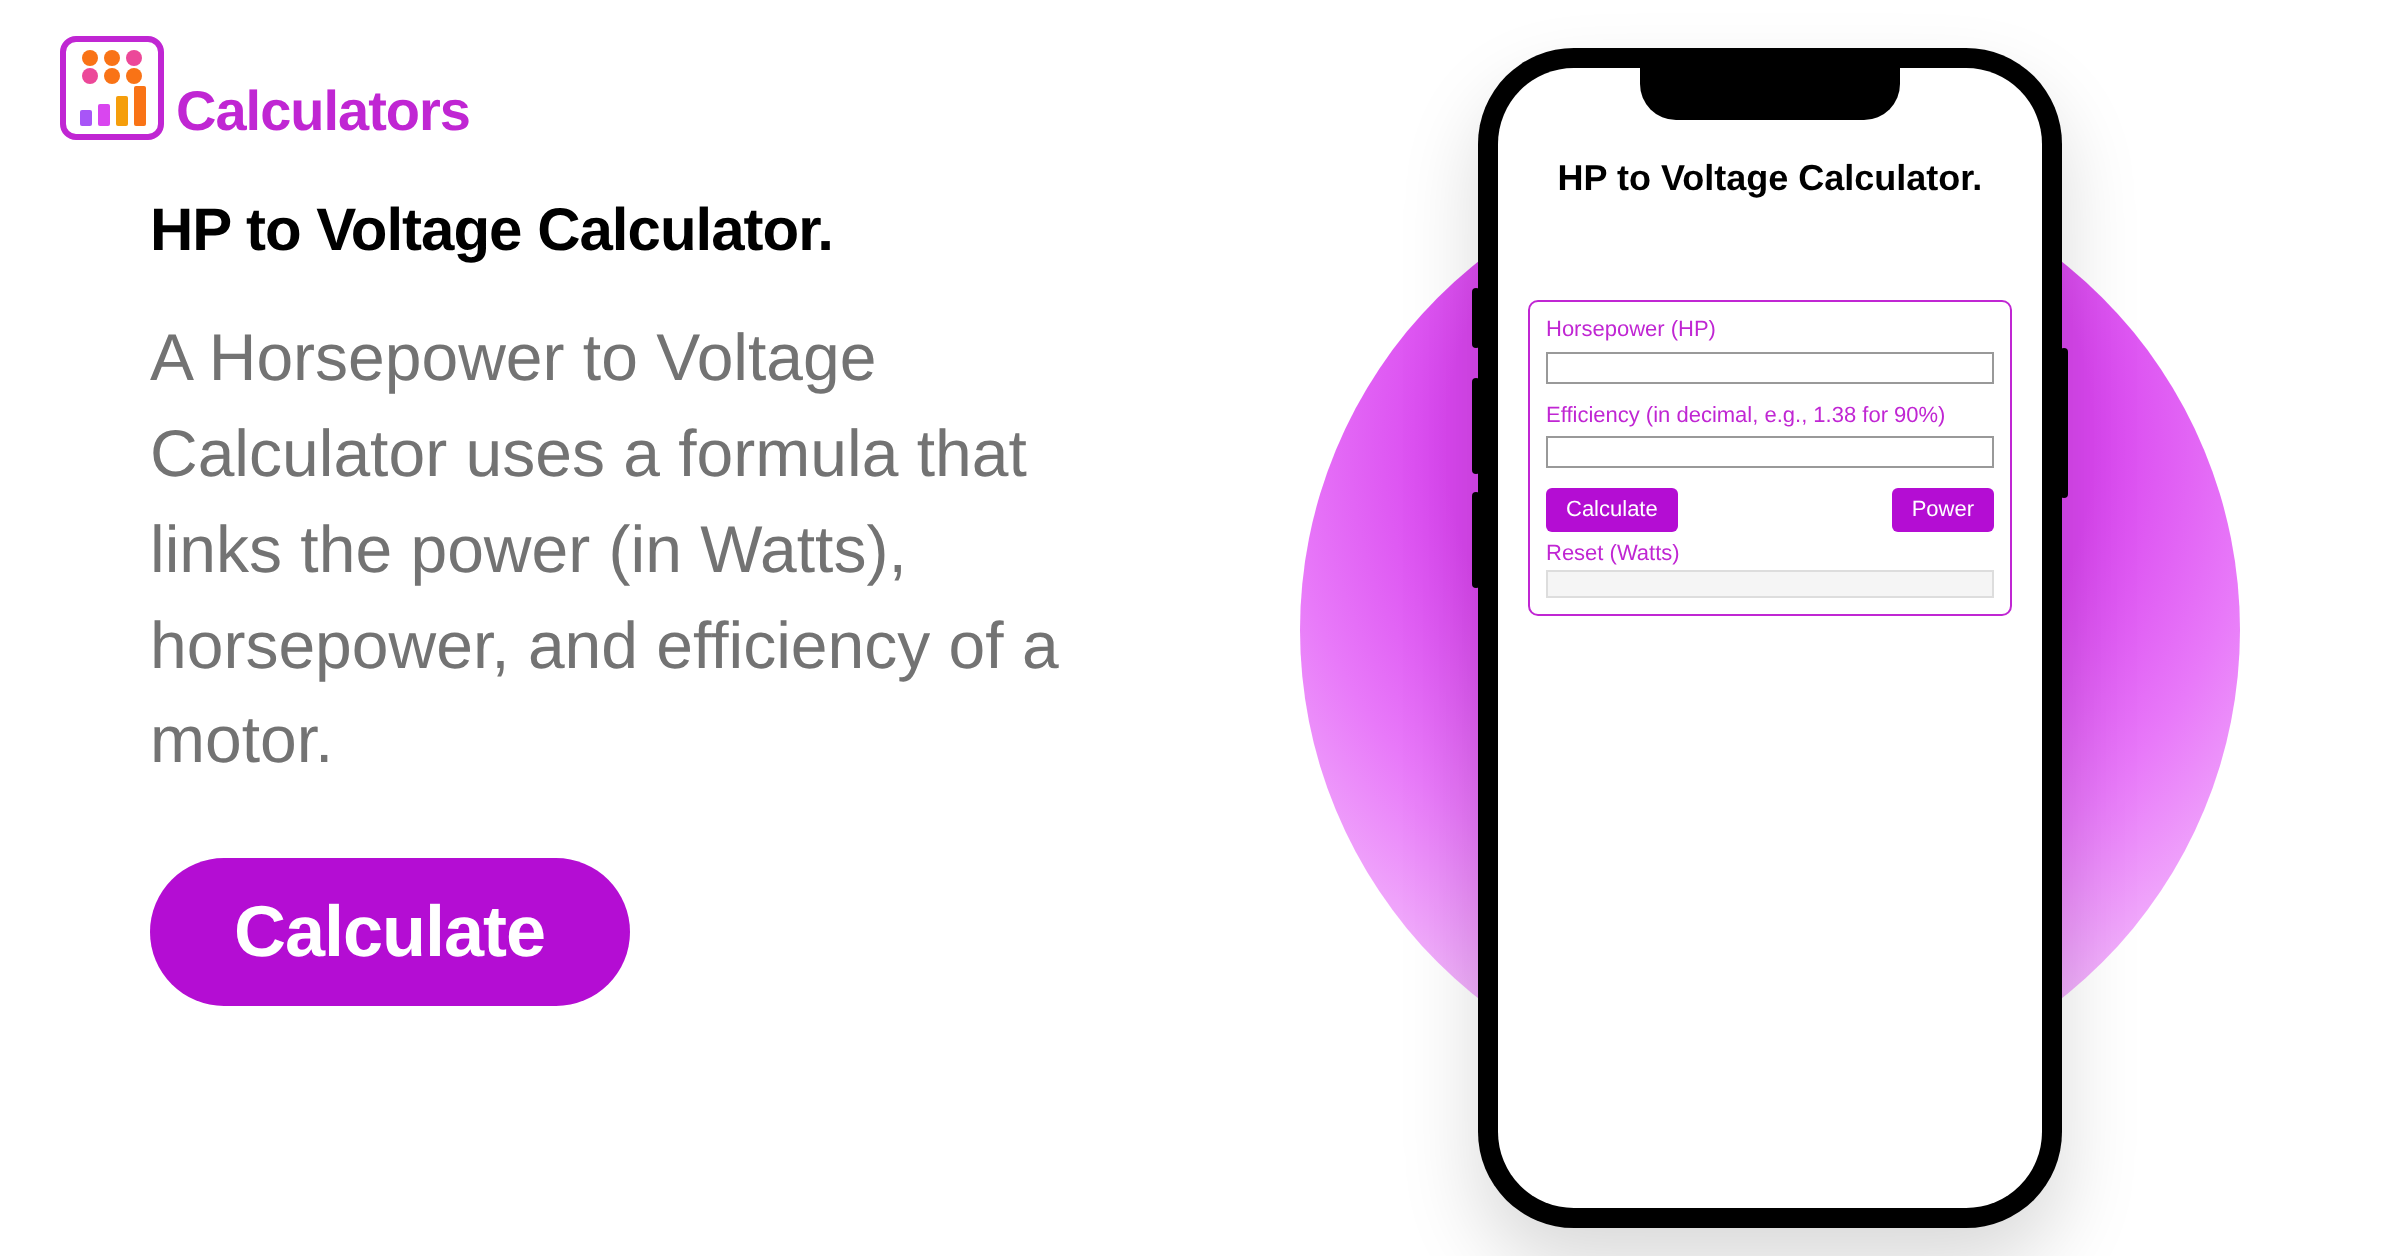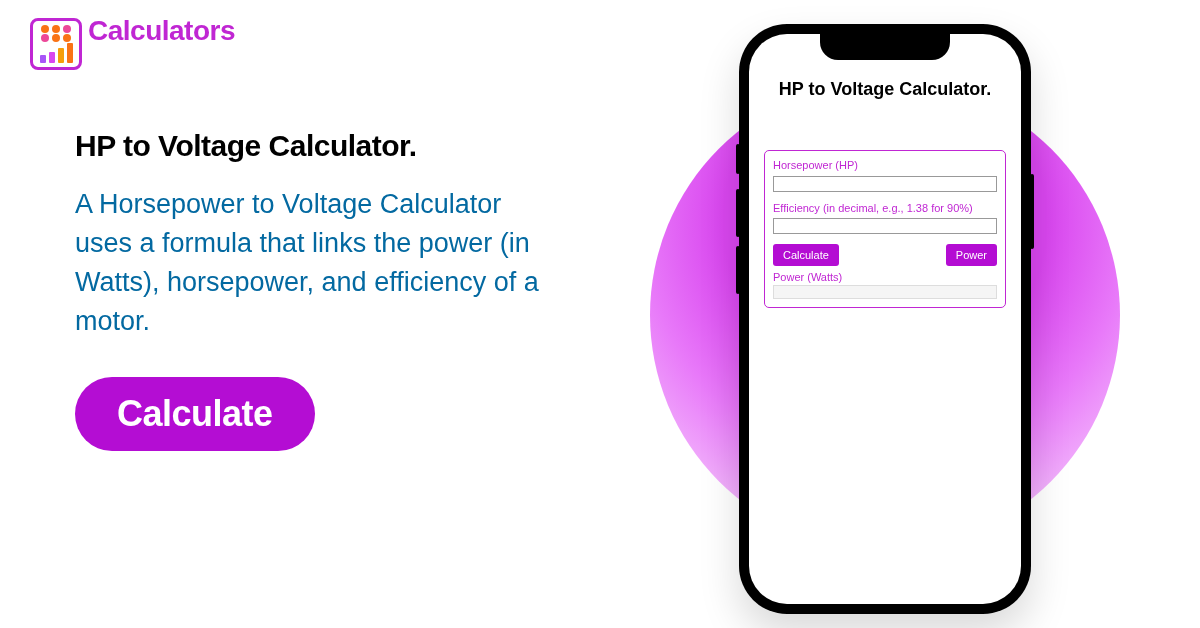--- a/index.html
+++ b/index.html
@@ -15,23 +15,23 @@
       display: flex;
       width: 100%;
       height: 100%;
     }
     .left-col {
       width: 570px;
       padding: 18px 30px 30px 30px;
     }
     .logo {
       display: flex;
-      align-items: flex-start;
+      align-items: flex-end;
       gap: 6px;
-      margin-bottom: 59px;
+      margin-bottom: 29px;
     }
     .logo-icon {
       width: 52px;
       height: 52px;
       border: 3px solid #c026d3;
       border-radius: 8px;
       padding: 4px;
       display: flex;
       flex-direction: column;
       justify-content: space-between;
@@ -51,23 +51,23 @@
     .logo-line2 { font-size: 28px; font-weight: 800; color: #f97316; letter-spacing: -0.5px; }
     .content { padding-left: 45px; }
     .page-title {
       font-size: 30px;
       font-weight: 800;
       color: #000;
       margin-bottom: 22px;
       letter-spacing: -0.5px;
     }
     .description {
-      font-size: 27px;
+      font-size: 33px;
       line-height: 1.45;
-      color: #0369a1;
+      color: #737373;
       margin-bottom: 35px;
       font-weight: 400;
     }
     .cta-button {
       background: #b40dd3;
       color: #fff;
       font-size: 36px;
       font-weight: 800;
       padding: 16px 42px;
       border: none;
@@ -231,20 +231,20 @@
           <h2 class="app-title">HP to Voltage Calculator.</h2>
           <div class="form-box">
             <label class="form-label">Horsepower (HP)</label>
             <input class="form-input" type="text" style="">
             <label class="form-label">Efficiency (in decimal, e.g., 1.38 for 90%)</label>
             <input class="form-input" type="text" style="">
             <div class="form-buttons">
               <button class="form-btn">Calculate</button>
               <button class="form-btn">Power</button>
             </div>
-            <label class="form-label">Power (Watts)</label>
+            <label class="form-label">Reset (Watts)</label>
             <div class="form-output"></div>
           </div>
         </div>
       </div>
     </div>
   </div>
 </div>
 
 </body></html>

